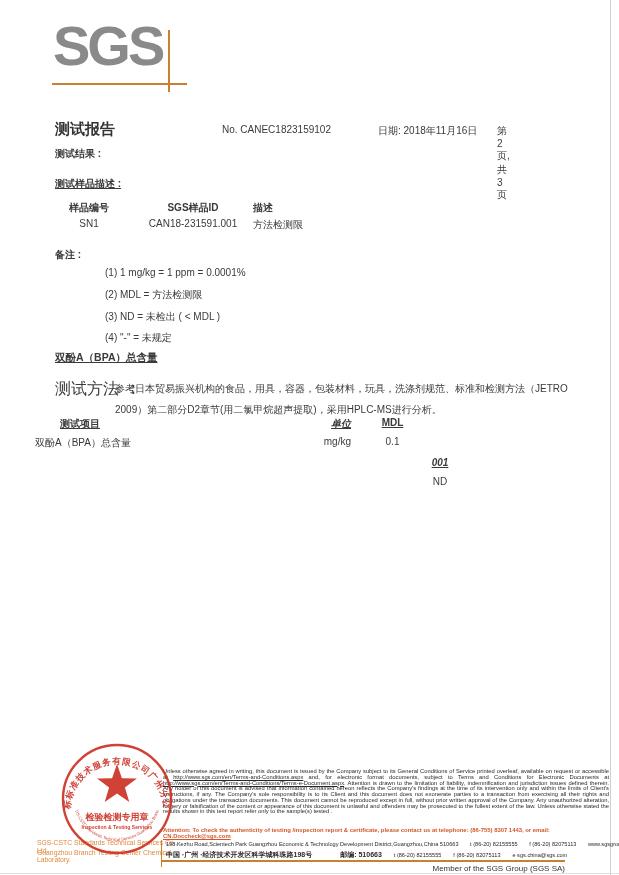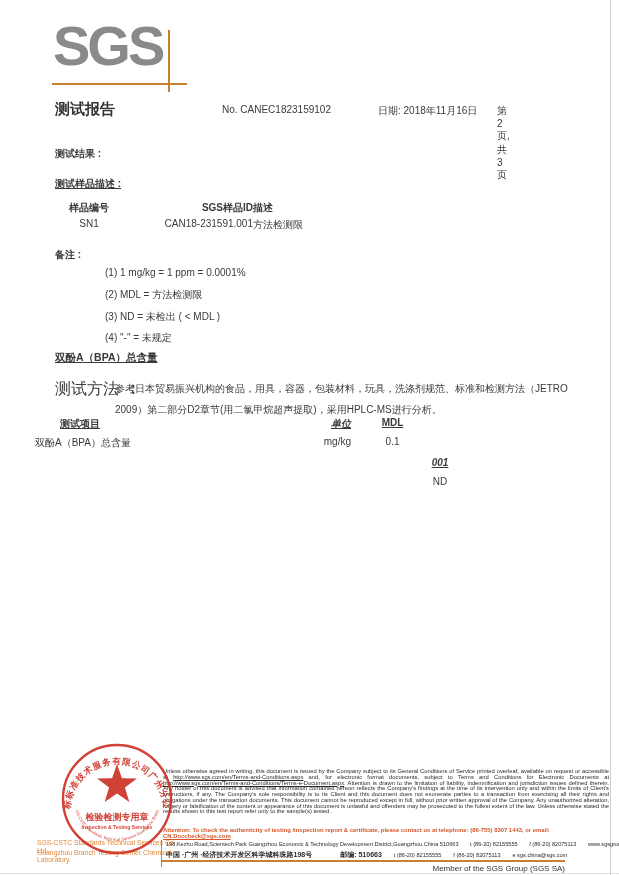--- a/index.html
+++ b/index.html
@@ -8,33 +8,33 @@
   .page { position:relative; width:619px; height:875px; background:#fff; overflow:hidden; }
   .page-edge-right { position:absolute; left:610px; top:0; width:1px; height:875px; background:#cfcfcf; }
   .page-edge-bottom { position:absolute; left:0; top:873px; width:619px; height:1px; background:#e0e0e0; }
 
   
   .logo { position:absolute; left:53px; top:18px; font-size:56px; font-weight:bold;
           color:#8a8a8a; letter-spacing:-3px; line-height:1; }
   .logo-vline { position:absolute; left:168px; top:30px; width:2px; height:62px; background:#c88130; }
   .logo-hline { position:absolute; left:52px; top:83px; width:135px; height:2px; background:#c88130; }
 
-  .title-row { position:absolute; left:0; top:100px; width:508px; height:20px; }
+  .title-row { position:absolute; left:0; top:120px; width:508px; height:20px; }
   .doc-title { position:absolute; left:55px; top:0; font-size:15px; font-weight:bold; color:#333; }
   .report-no { position:absolute; left:222px; top:4px; font-size:10px; }
   .report-date { position:absolute; left:378px; top:4px; font-size:10px; }
   .page-info { position:absolute; left:497px; top:4px; font-size:10px; }
 
   .label-bold { font-weight:bold; font-size:10px; color:#3a3a3a; }
   .results-label { position:absolute; left:55px; top:147px; }
   .sample-heading { position:absolute; left:55px; top:177px; text-decoration:underline; }
 
   
   .s-col1 { position:absolute; left:44px; width:90px; text-align:center; }
-  .s-col2 { position:absolute; left:133px; width:120px; text-align:right; }
+  .s-col2 { position:absolute; left:133px; width:120px; text-align:center; }
   .s-col3 { position:absolute; left:253px; }
   .s-head { top:201px; font-size:10px; font-weight:bold; }
   .s-row  { top:218px; font-size:10px; }
 
   .remarks-heading { position:absolute; left:55px; top:248px; }
   .remark-item { position:absolute; left:105px; font-size:10px; }
 
   .section-title { position:absolute; left:55px; top:351px; font-size:10.5px; font-weight:bold; text-decoration:underline; }
   .method-label { position:absolute; left:55px; top:379px; font-size:16px;font-family:Liberation Mono, monospace; }
   .method-text { position:absolute; left:115px; top:378px; width:468px; font-size:10px; line-height:21px; }

